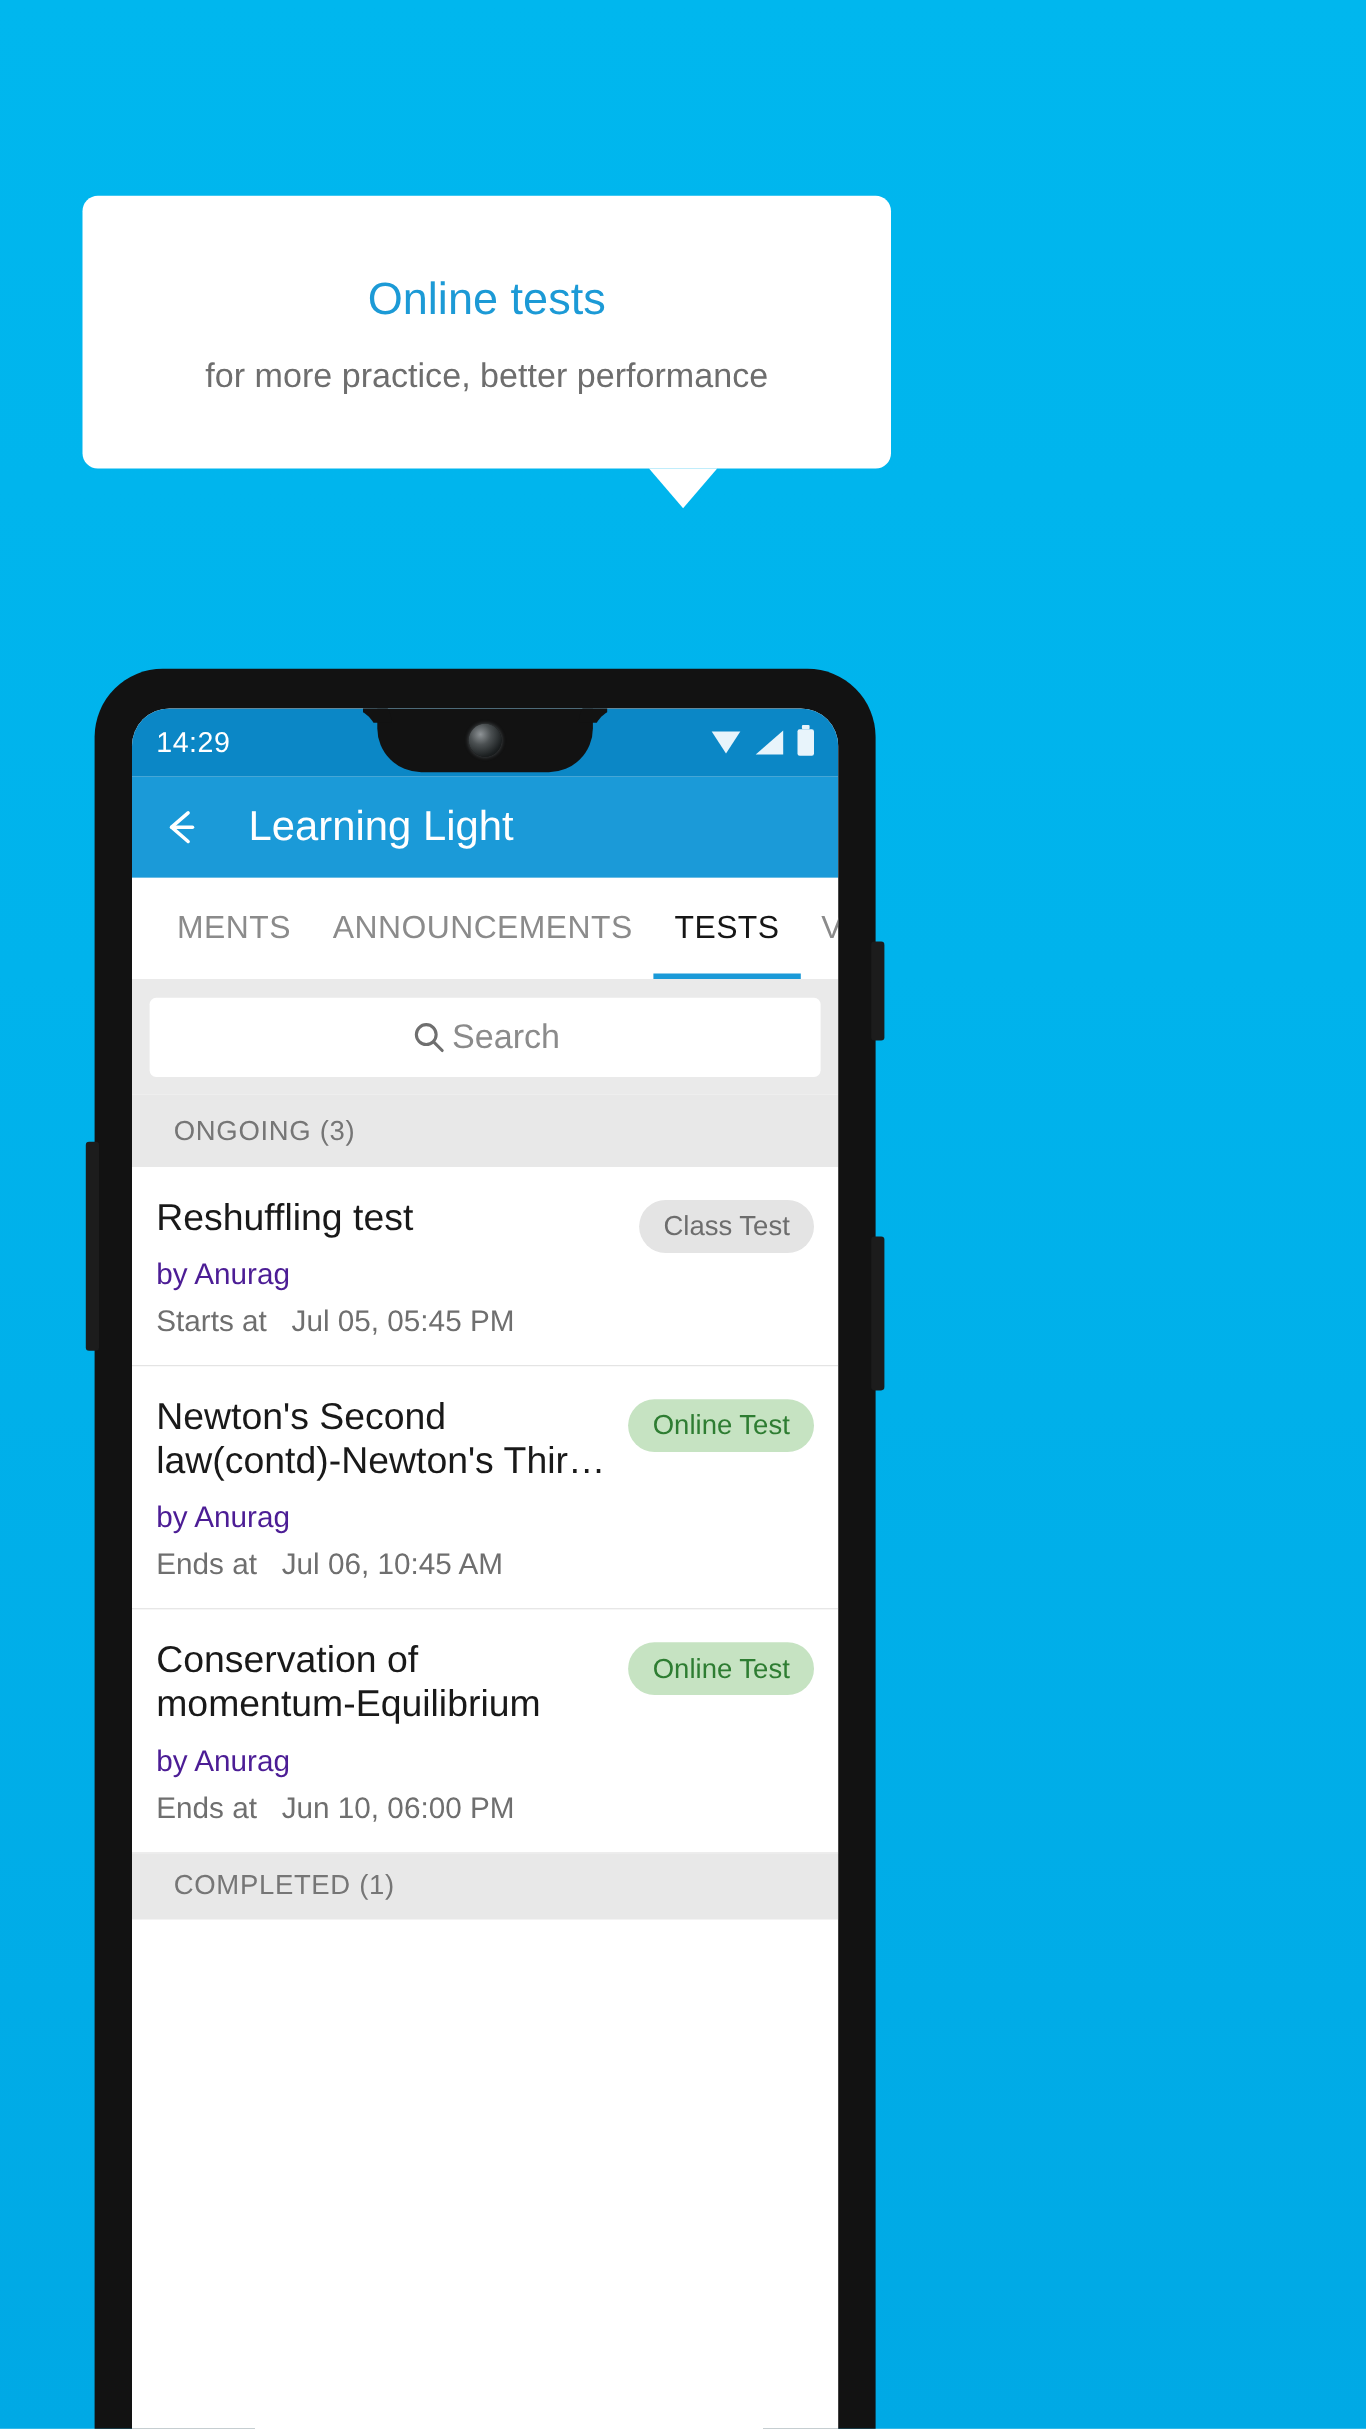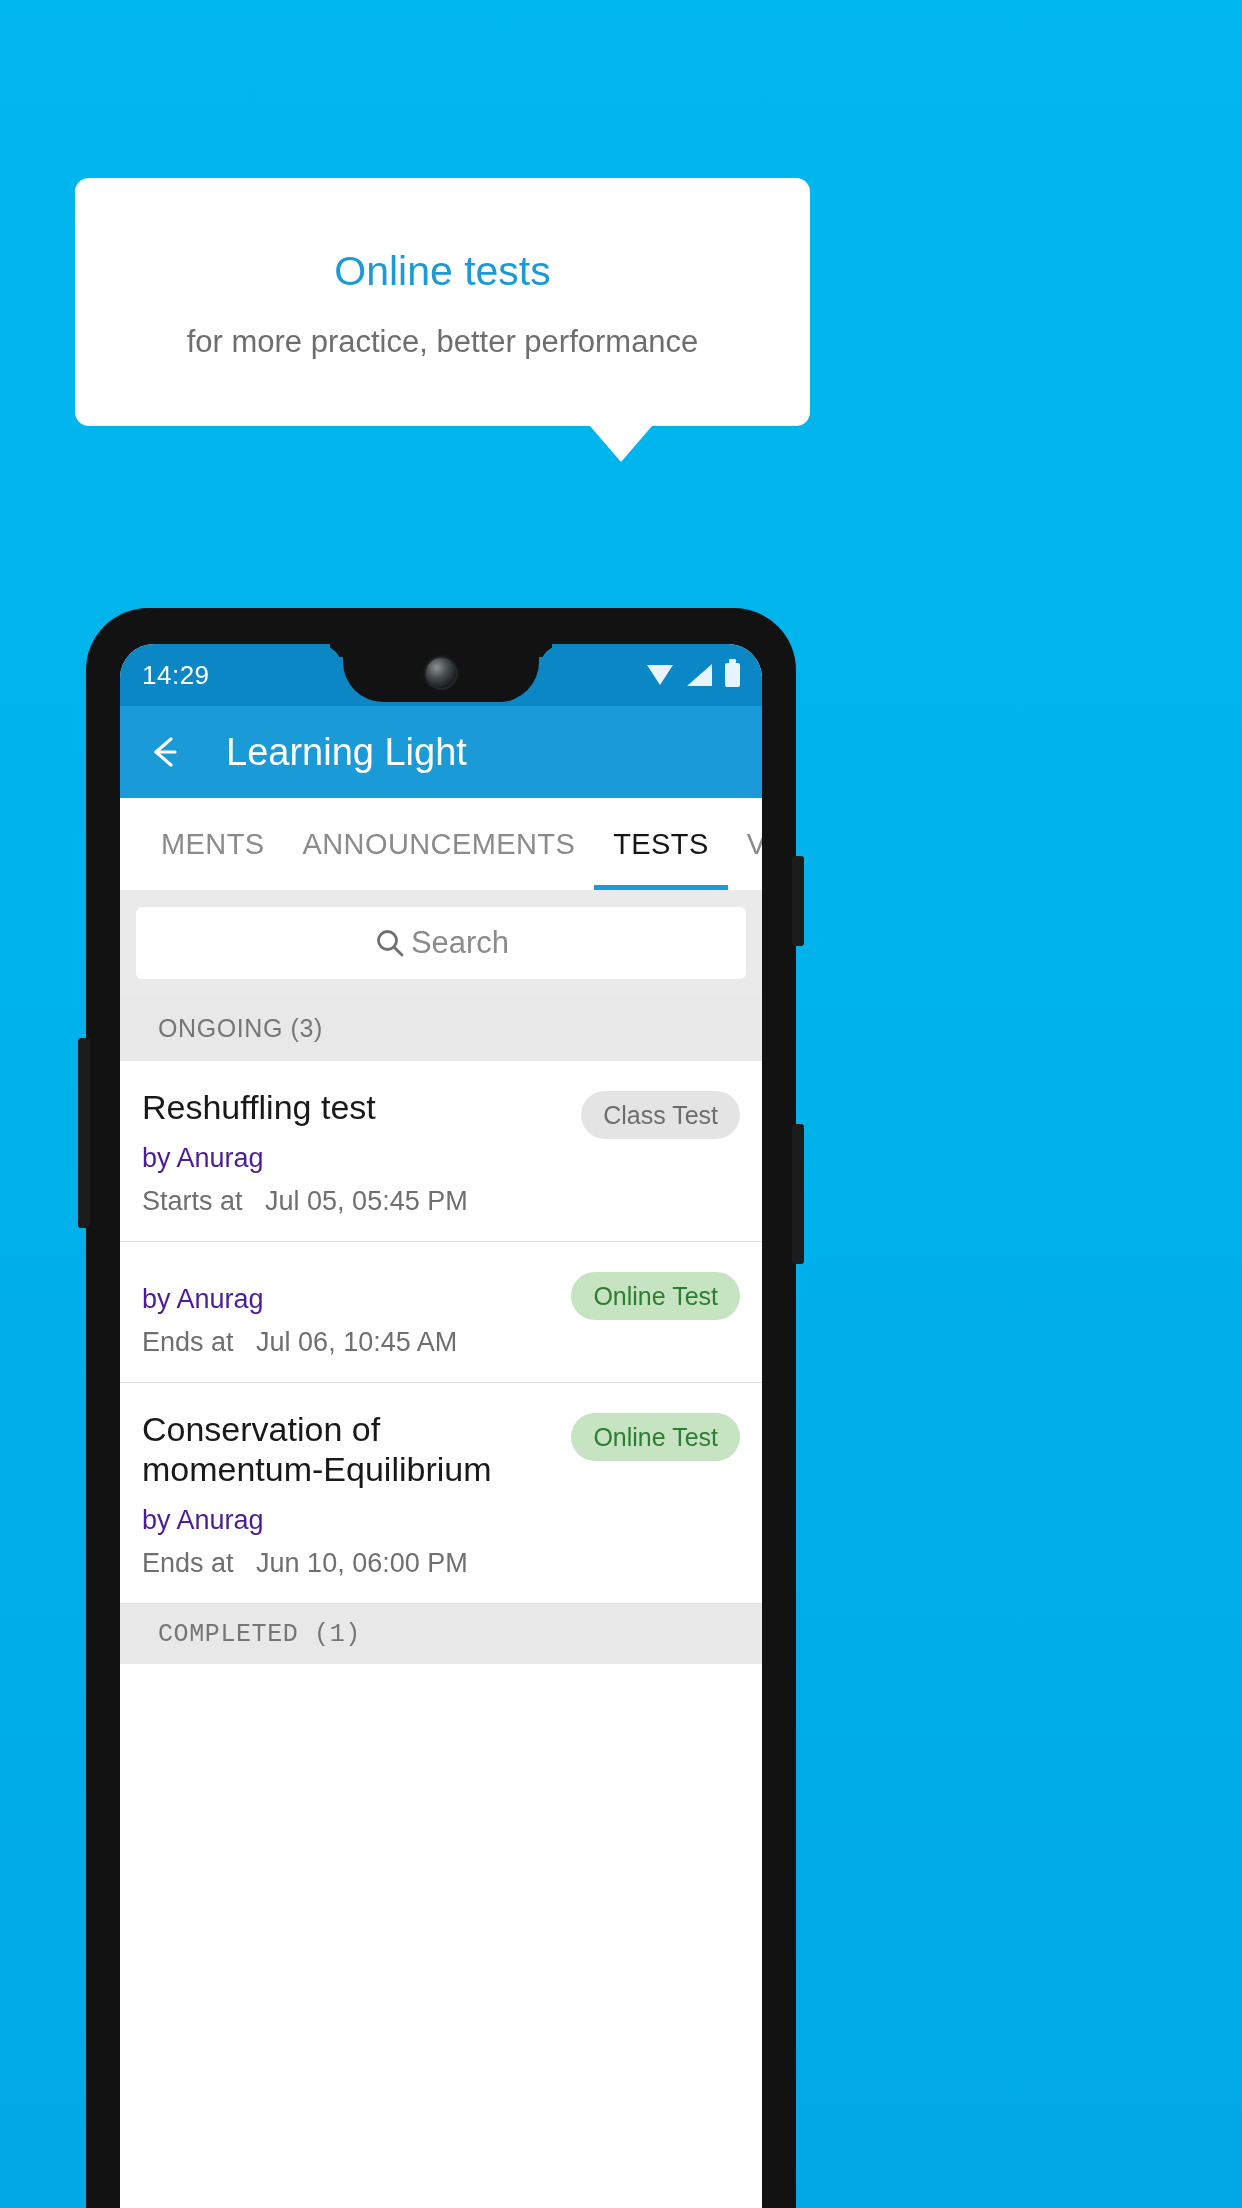--- a/index.html
+++ b/index.html
@@ -254,21 +254,21 @@
     height:48px;
     padding:0 22px;
     border-radius:24px;
     display:flex; align-items:center;
     font-size:25px;
     margin-top:4px;
   }
   .badge.gray { background:#e4e4e4; color:#6d6d6d; }
   .badge.green { background:#c6e3c2; color:#2e7d32; }
 
-  .section-head.bottom { height:60px;font-family:Liberation Mono, monospace; }
+  .section-head.bottom { height:60px; }
 </style>
 </head>
 <body>
 
 <div class="callout">
   <div class="callout-title">Online tests</div>
   <div class="callout-sub">for more practice, better performance</div>
 </div>
 <div class="callout-arrow"></div>
 
@@ -332,20 +332,21 @@
             <span class="lbl">Starts at</span>
             &nbsp;
             <span>Jul 05, 05:45 PM</span>
           </div>
         </div>
         <div class="badge gray">Class Test</div>
       </div>
 
       <div class="test-item">
         <div class="test-main">
+          <div class="test-title">Newton's Second law(contd)-Newton's Thir…</div>
           <div class="test-author">by Anurag</div>
           <div class="test-time">
             <span class="lbl">Ends at</span>
             &nbsp;
             <span>Jul 06, 10:45 AM</span>
           </div>
         </div>
         <div class="badge green">Online Test</div>
       </div>
 

